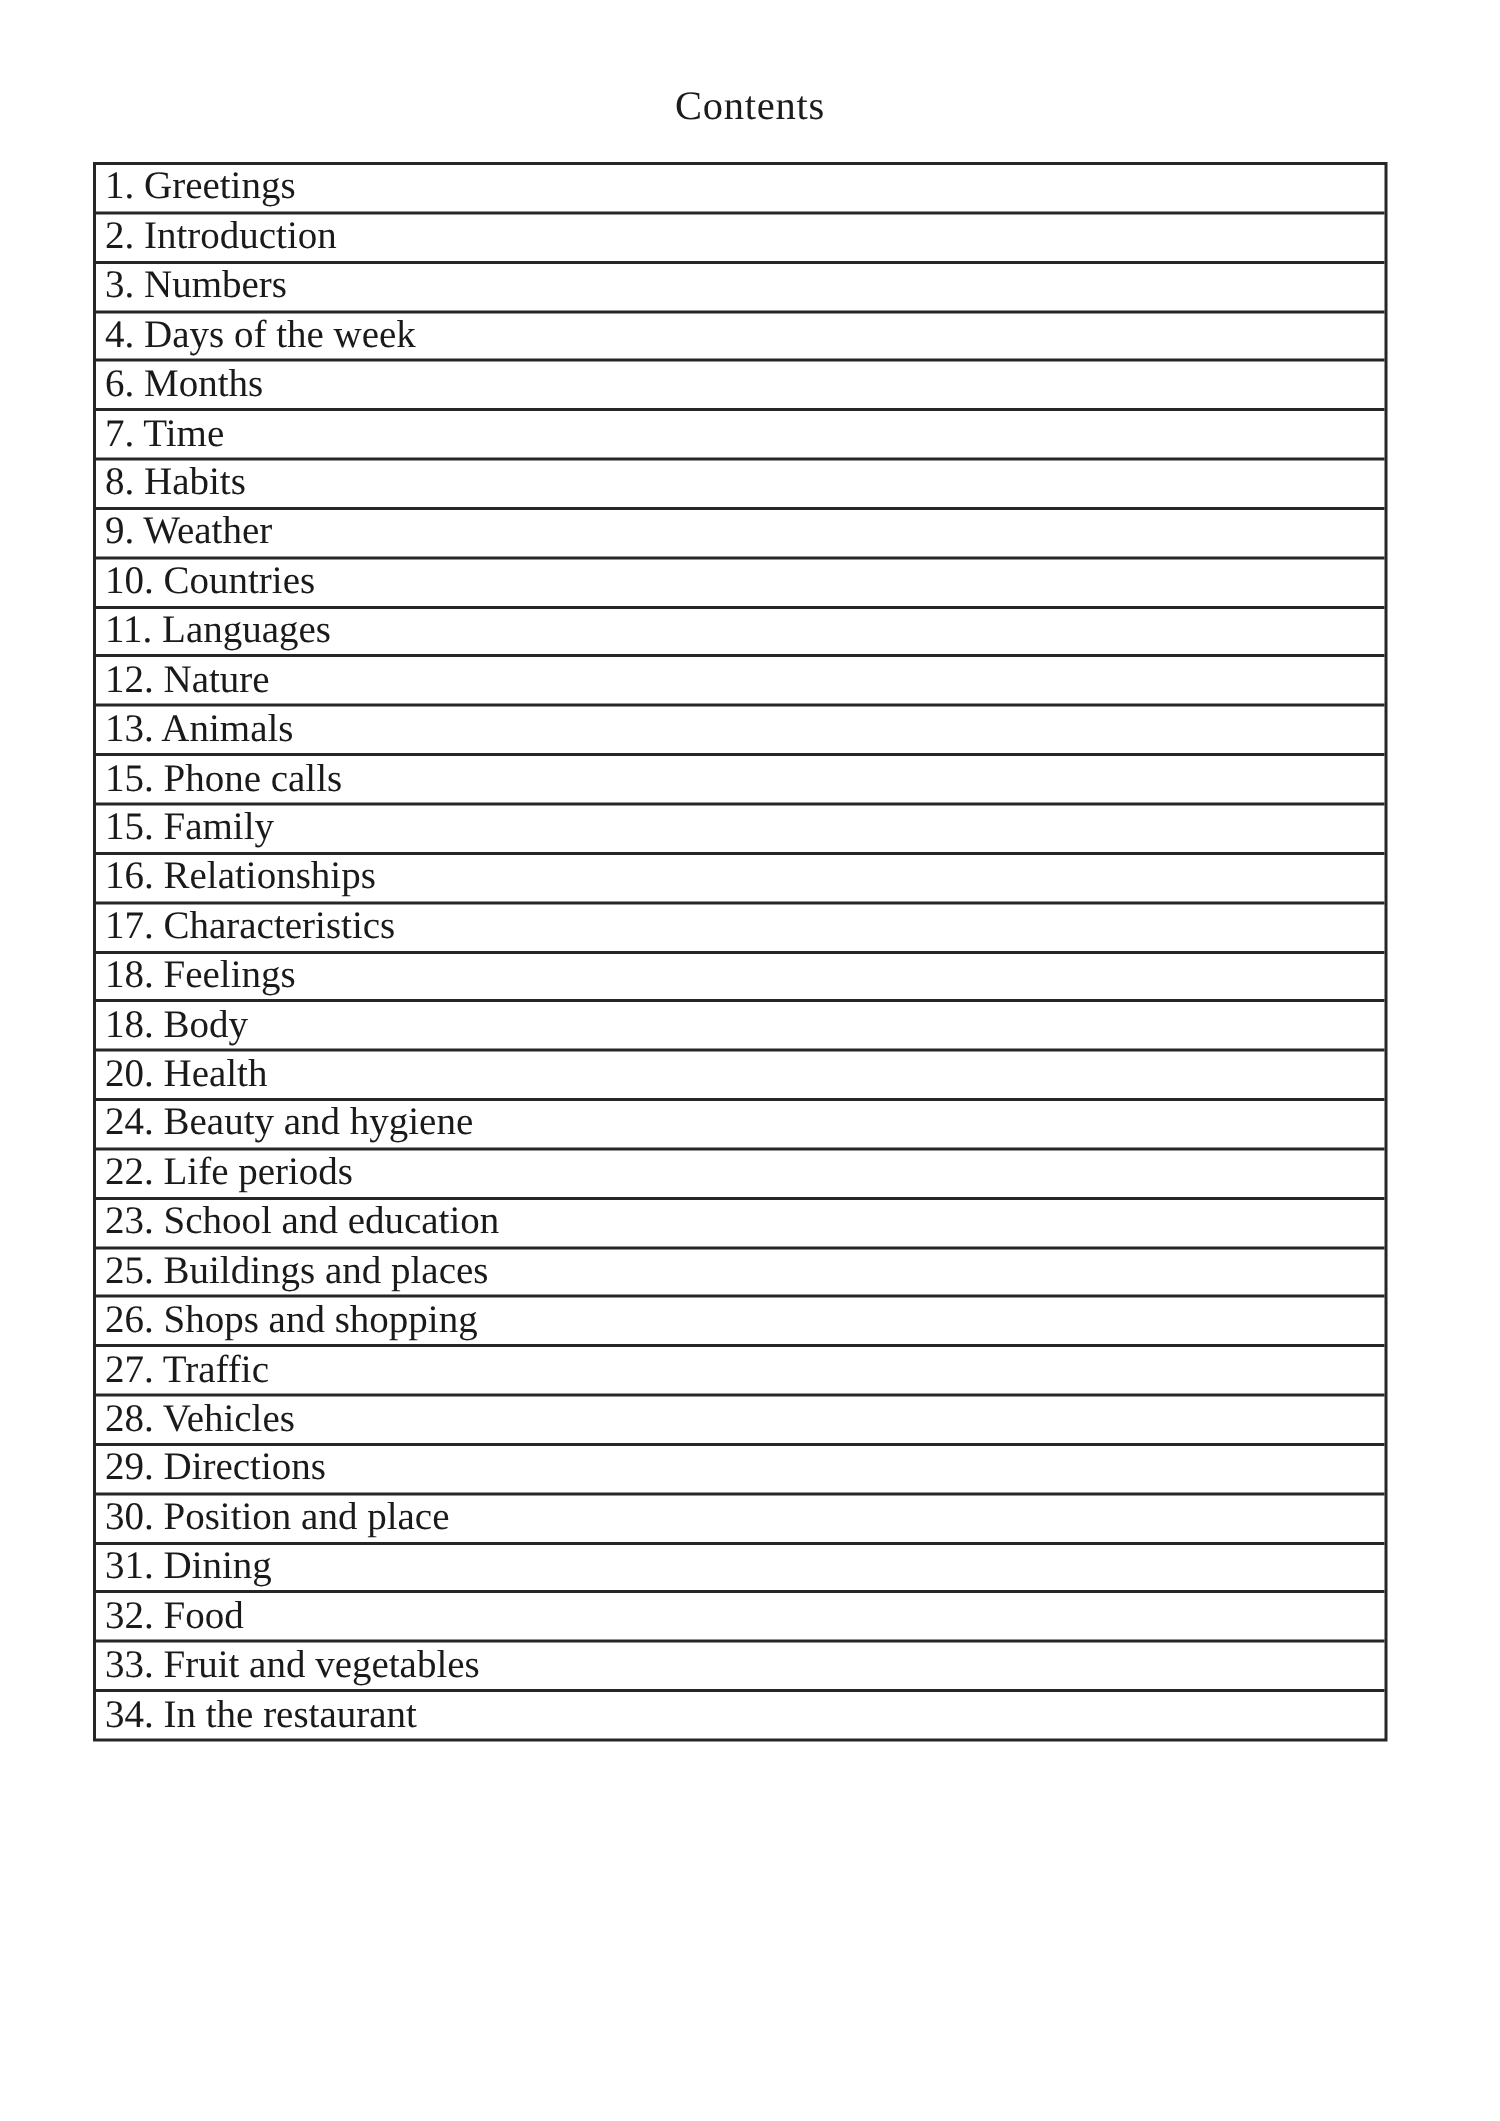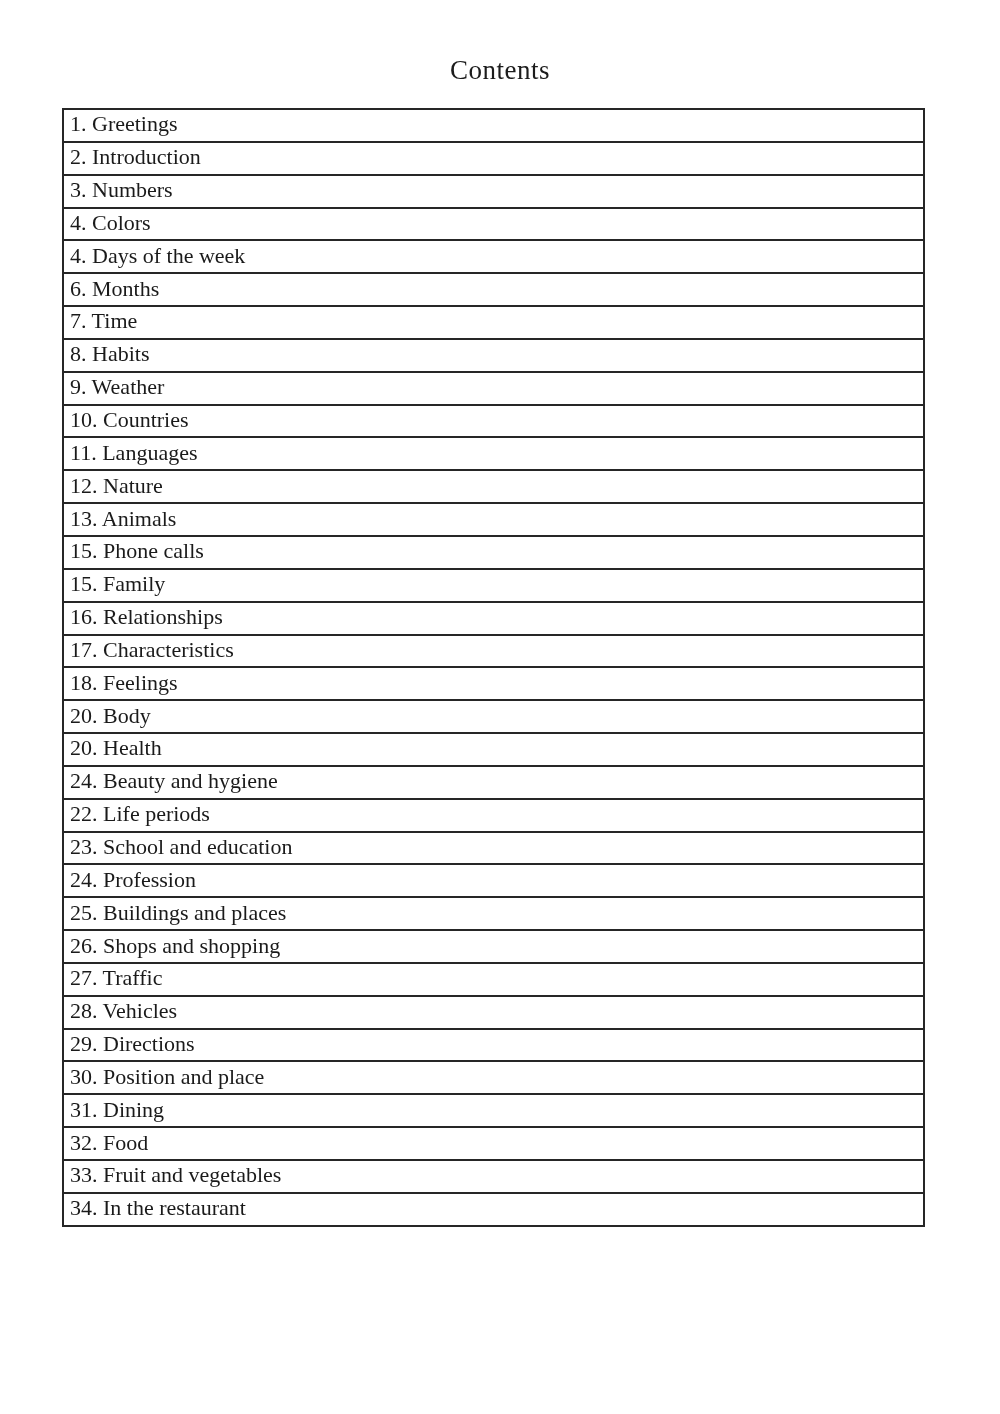--- a/index.html
+++ b/index.html
@@ -43,44 +43,41 @@
     align-items: center;
     padding-left: 6px;
     box-sizing: content-box;
     overflow: hidden;
   }
   .toc-row:last-child {
     border-bottom: none;
     text-align: center;
   }
   .toc-label {
-    font-size: 22px;
+    font-size: 26px;
     line-height: 1;
     color: #1a1a1a;
     white-space: nowrap;
     transform: translateY(-1px);
   }
 </style>
 </head>
 <body>
 
 <h1 class="page-title">Contents</h1>
 
 <div class="toc-table">
   <div class="toc-row">
       <span class="toc-label">1. Greetings</span>
     </div>
   <div class="toc-row">
       <span class="toc-label">2. Introduction</span>
     </div>
   <div class="toc-row">
       <span class="toc-label">3. Numbers</span>
-    </div>
-  <div class="toc-row">
-      <span class="toc-label">4. Colors</span>
     </div>
   <div class="toc-row">
       <span class="toc-label">4. Days of the week</span>
     </div>
   <div class="toc-row">
       <span class="toc-label">6. Months</span>
     </div>
   <div class="toc-row">
       <span class="toc-label">7. Time</span>
     </div>
@@ -111,36 +108,33 @@
   <div class="toc-row">
       <span class="toc-label">16. Relationships</span>
     </div>
   <div class="toc-row">
       <span class="toc-label">17. Characteristics</span>
     </div>
   <div class="toc-row">
       <span class="toc-label">18. Feelings</span>
     </div>
   <div class="toc-row">
-      <span class="toc-label">20. Body</span>
+      <span class="toc-label">18. Body</span>
     </div>
   <div class="toc-row">
       <span class="toc-label">20. Health</span>
     </div>
   <div class="toc-row">
       <span class="toc-label">24. Beauty and hygiene</span>
     </div>
   <div class="toc-row">
       <span class="toc-label">22. Life periods</span>
     </div>
   <div class="toc-row">
       <span class="toc-label">23. School and education</span>
-    </div>
-  <div class="toc-row">
-      <span class="toc-label">24. Profession</span>
     </div>
   <div class="toc-row">
       <span class="toc-label">25. Buildings and places</span>
     </div>
   <div class="toc-row">
       <span class="toc-label">26. Shops and shopping</span>
     </div>
   <div class="toc-row">
       <span class="toc-label">27. Traffic</span>
     </div>

